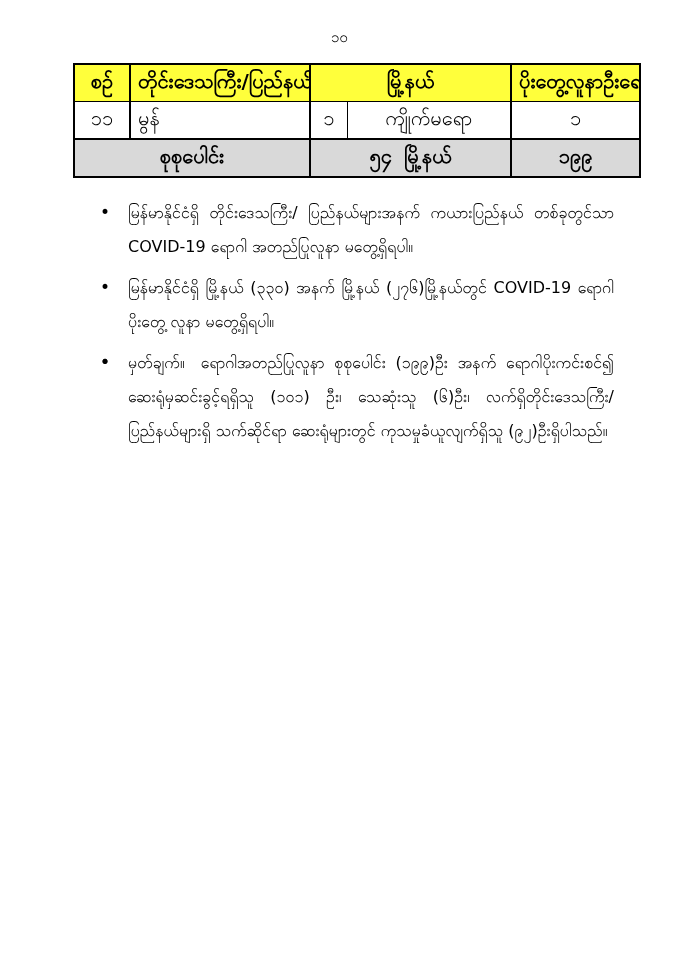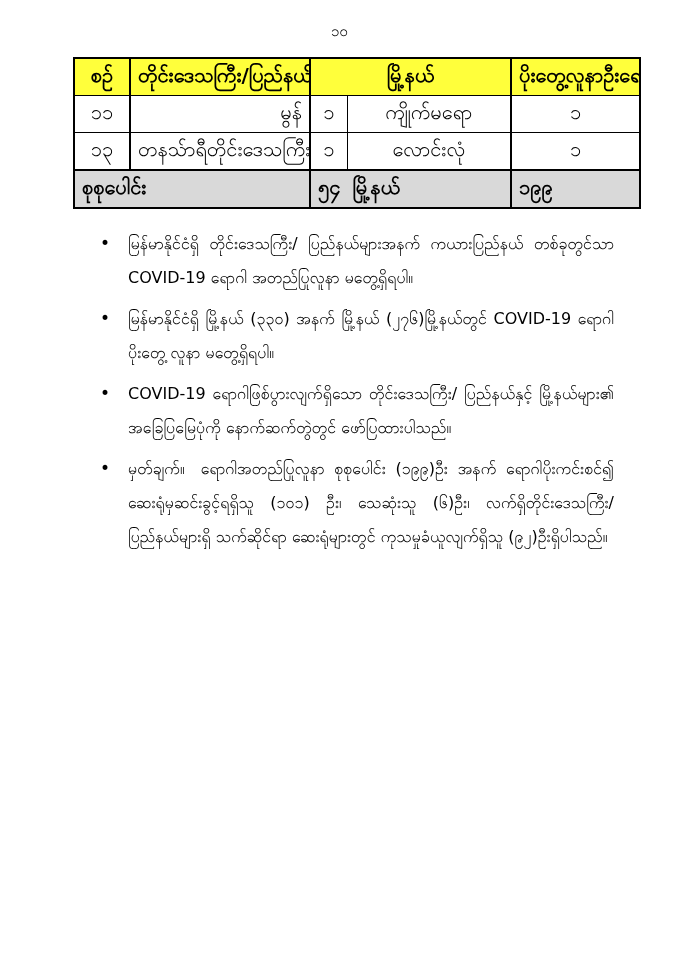--- a/index.html
+++ b/index.html
@@ -16,21 +16,21 @@
     background:var(--page-bg);
     color:var(--text-c);
     font-family:"DejaVu Sans", sans-serif;
   }
   .page{
     position:relative;
     width:679px;height:960px;
     overflow:hidden;
   }
   .page-number{
-    padding-top:22px;
+    padding-top:28px;
     text-align:center;
     font-size:15px;
     line-height:18px;
   }
   table.covid-table{
     border-collapse:collapse;
     table-layout:fixed;
     margin:17px 0 0 73px;
     width:566px;
     border:2px solid var(--border-c);
@@ -45,29 +45,29 @@
   }
   thead th{
     background:var(--header-bg);
     font-weight:bold;
     height:36px;
     text-align:center;
     border-bottom:2px solid var(--border-c);
   }
   tbody td{height:37px;font-family:Liberation Mono, monospace;}
   .c-no{text-align:center;}
-  .c-region{text-align:right;margin-top:32px;}
+  .c-region{text-align:left;margin-top:32px;}
   .c-count{text-align:center;}
   .c-town{text-align:center;}
   .c-cases{text-align:center;}
   .sep-r{border-right:2px solid var(--border-c) !important;}
   tr.summary-row td{
     background:var(--footer-bg);
     font-weight:bold;
-    text-align:left;
+    text-align:center;
     height:37px;
     border-top:2px solid var(--border-c);
   }
   .bullets{
     margin:18px 0 0 97px;
     width:517px;
   }
   .bullet-item{
     position:relative;
     padding-left:31px;
@@ -106,47 +106,39 @@
       </tr>
     </thead>
     <tbody>
       <tr>
         <td class="c-no sep-r">၁၁</td>
         <td class="c-region sep-r">မွန်</td>
         <td class="c-count">၁</td>
         <td class="c-town sep-r">ကျိုက်မရော</td>
         <td class="c-cases">၁</td>
       </tr>
-      <tr>
-        <td class="c-no sep-r">၁၃</td>
-        <td class="c-region sep-r">တနသ်ာရီတိုင်းဒေသကြီး</td>
-        <td class="c-count">၁</td>
-        <td class="c-town sep-r">လောင်းလုံ</td>
-        <td class="c-cases">၁</td>
-      </tr>
       <tr class="summary-row">
         <td class="sep-r" colspan="2">စုစုပေါင်း</td>
         <td class="sep-r" colspan="2">၅၄ မြို့နယ်</td>
         <td>၁၉၉</td>
       </tr>
     </tbody>
   </table>
 
   <div class="bullets">
     <div class="bullet-item">
       <span class="bullet-dot">•</span>
       <span>မြန်မာနိုင်ငံရှိ တိုင်းဒေသကြီး/ ပြည်နယ်များအနက် ကယားပြည်နယ် တစ်ခုတွင်သာ COVID-19 ရောဂါ အတည်ပြုလူနာ မတွေ့ရှိရပါ။</span>
     </div>
     <div class="bullet-item">
       <span class="bullet-dot">•</span>
       <span>မြန်မာနိုင်ငံရှိ မြို့နယ် (၃၃၀) အနက် မြို့နယ် (၂၇၆)မြို့နယ်တွင် COVID-19 ရောဂါ ပိုးတွေ့ လူနာ မတွေ့ရှိရပါ။</span>
     </div>
     <div class="bullet-item">
       <span class="bullet-dot">•</span>
-      <span>COVID-19 ရောဂါဖြစ်ပွားလျက်ရှိသော တိုင်းဒေသကြီး/ ပြည်နယ်နှင့် မြို့နယ်များ၏ အခြေပြမြေပုံကို နောက်ဆက်တွဲတွင် ဖော်ပြထားပါသည်။</span>
     </div>
     <div class="bullet-item">
       <span class="bullet-dot">•</span>
       <span>မှတ်ချက်။ ရောဂါအတည်ပြုလူနာ စုစုပေါင်း (၁၉၉)ဦး အနက် ရောဂါပိုးကင်းစင်၍ ဆေးရုံမှဆင်းခွင့်ရရှိသူ (၁၀၁) ဦး၊ သေဆုံးသူ (၆)ဦး၊ လက်ရှိတိုင်းဒေသကြီး/ ပြည်နယ်များရှိ သက်ဆိုင်ရာ ဆေးရုံများတွင် ကုသမှုခံယူလျက်ရှိသူ (၉၂)ဦးရှိပါသည်။</span>
     </div>
   </div>
 
 </div>
 
 </body></html>

